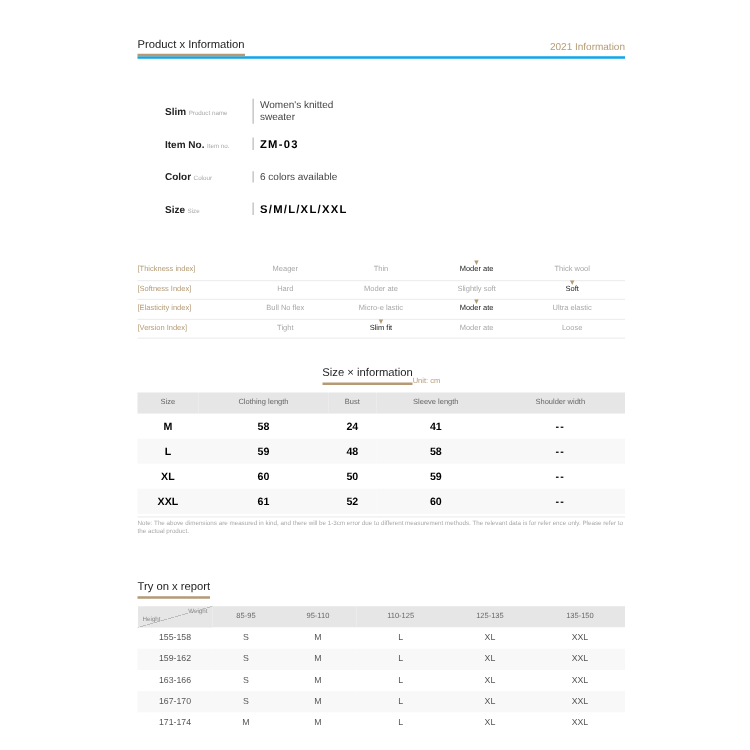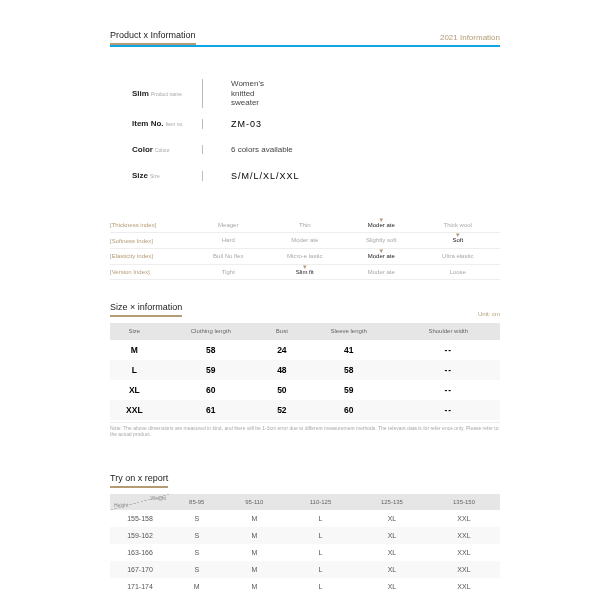--- a/index.html
+++ b/index.html
@@ -25,35 +25,35 @@
 
   .section-title{font-size:9px;color:var(--ink);padding-bottom:3px;border-bottom:2px solid var(--accent);display:inline-block}
   .title-row{display:flex;justify-content:space-between;align-items:flex-end;border-bottom:2px solid #0ea5e9;margin-bottom:18px}
   .title-row .tag{font-size:8px;color:var(--accent);padding-bottom:3px}
 
   
   .info-block{padding:8px 22px 10px}
   .info-row{display:flex;align-items:center;min-height:20px;margin:6px 0}
   .info-label{width:70px;font-size:8px;font-weight:bold}
   .info-sub{font-size:5px;color:var(--dim);font-weight:normal;margin-left:2px}
-  .info-val{border-left:1.5px solid #bbb;padding-left:28px;font-size:8px;color:#444}
-  .info-val.strong{font-weight:normal;letter-spacing:1px;color:#000;font-size:9px}
+  .info-val{border-left:1.5px solid #bbb;padding-left:5px;font-size:8px;color:#444}
+  .info-val.strong{font-weight:bold;letter-spacing:1px;color:#000;font-size:9px}
 
   
   .indexes{margin:16px 0 0}
   .idx-row{display:flex;align-items:center;font-size:6px;color:var(--dim);border-bottom:1px solid #eee;padding:4px 0}
   .idx-row .lbl{width:80px;color:var(--accent)}
   .idx-row .opts{flex:1;display:flex;justify-content:space-between;padding:0 4px 0 0}
   .idx-row .opts span{flex:1;text-align:center;position:relative;line-height:1.1}
   .idx-row .opts span.sel::before{content:"▾";color:var(--accent);position:absolute;top:-6px;left:0;right:0;text-align:center;font-size:7px}
   .idx-row .opts span.sel{color:var(--ink)}
 
   
   .size-sec{margin-top:22px}
-  .size-head{display:flex;justify-content:space-between;align-items:flex-end;margin-bottom:6px}
+  .size-head{display:flex;justify-content:center;align-items:flex-end;margin-bottom:6px}
   .size-head .unit{font-size:6px;color:var(--accent)}
   table{width:100%;border-collapse:collapse;font-size:7px;text-align:center}
   th{background:var(--head);font-weight:normal;color:#666;font-size:6px;padding:5px 2px;line-height:1.1}
   td{padding:5px 2px}
   tbody tr:nth-child(odd){background:#fff}
   tbody tr:nth-child(even){background:var(--stripe)}
   .size-table td{font-weight:bold;font-size:8.5px;color:#000}
   .dash{letter-spacing:1px}
   .note{font-size:5px;color:var(--dim);line-height:1.2;margin-top:2px;border-top:1px solid #eee;padding-top:2px}
 

